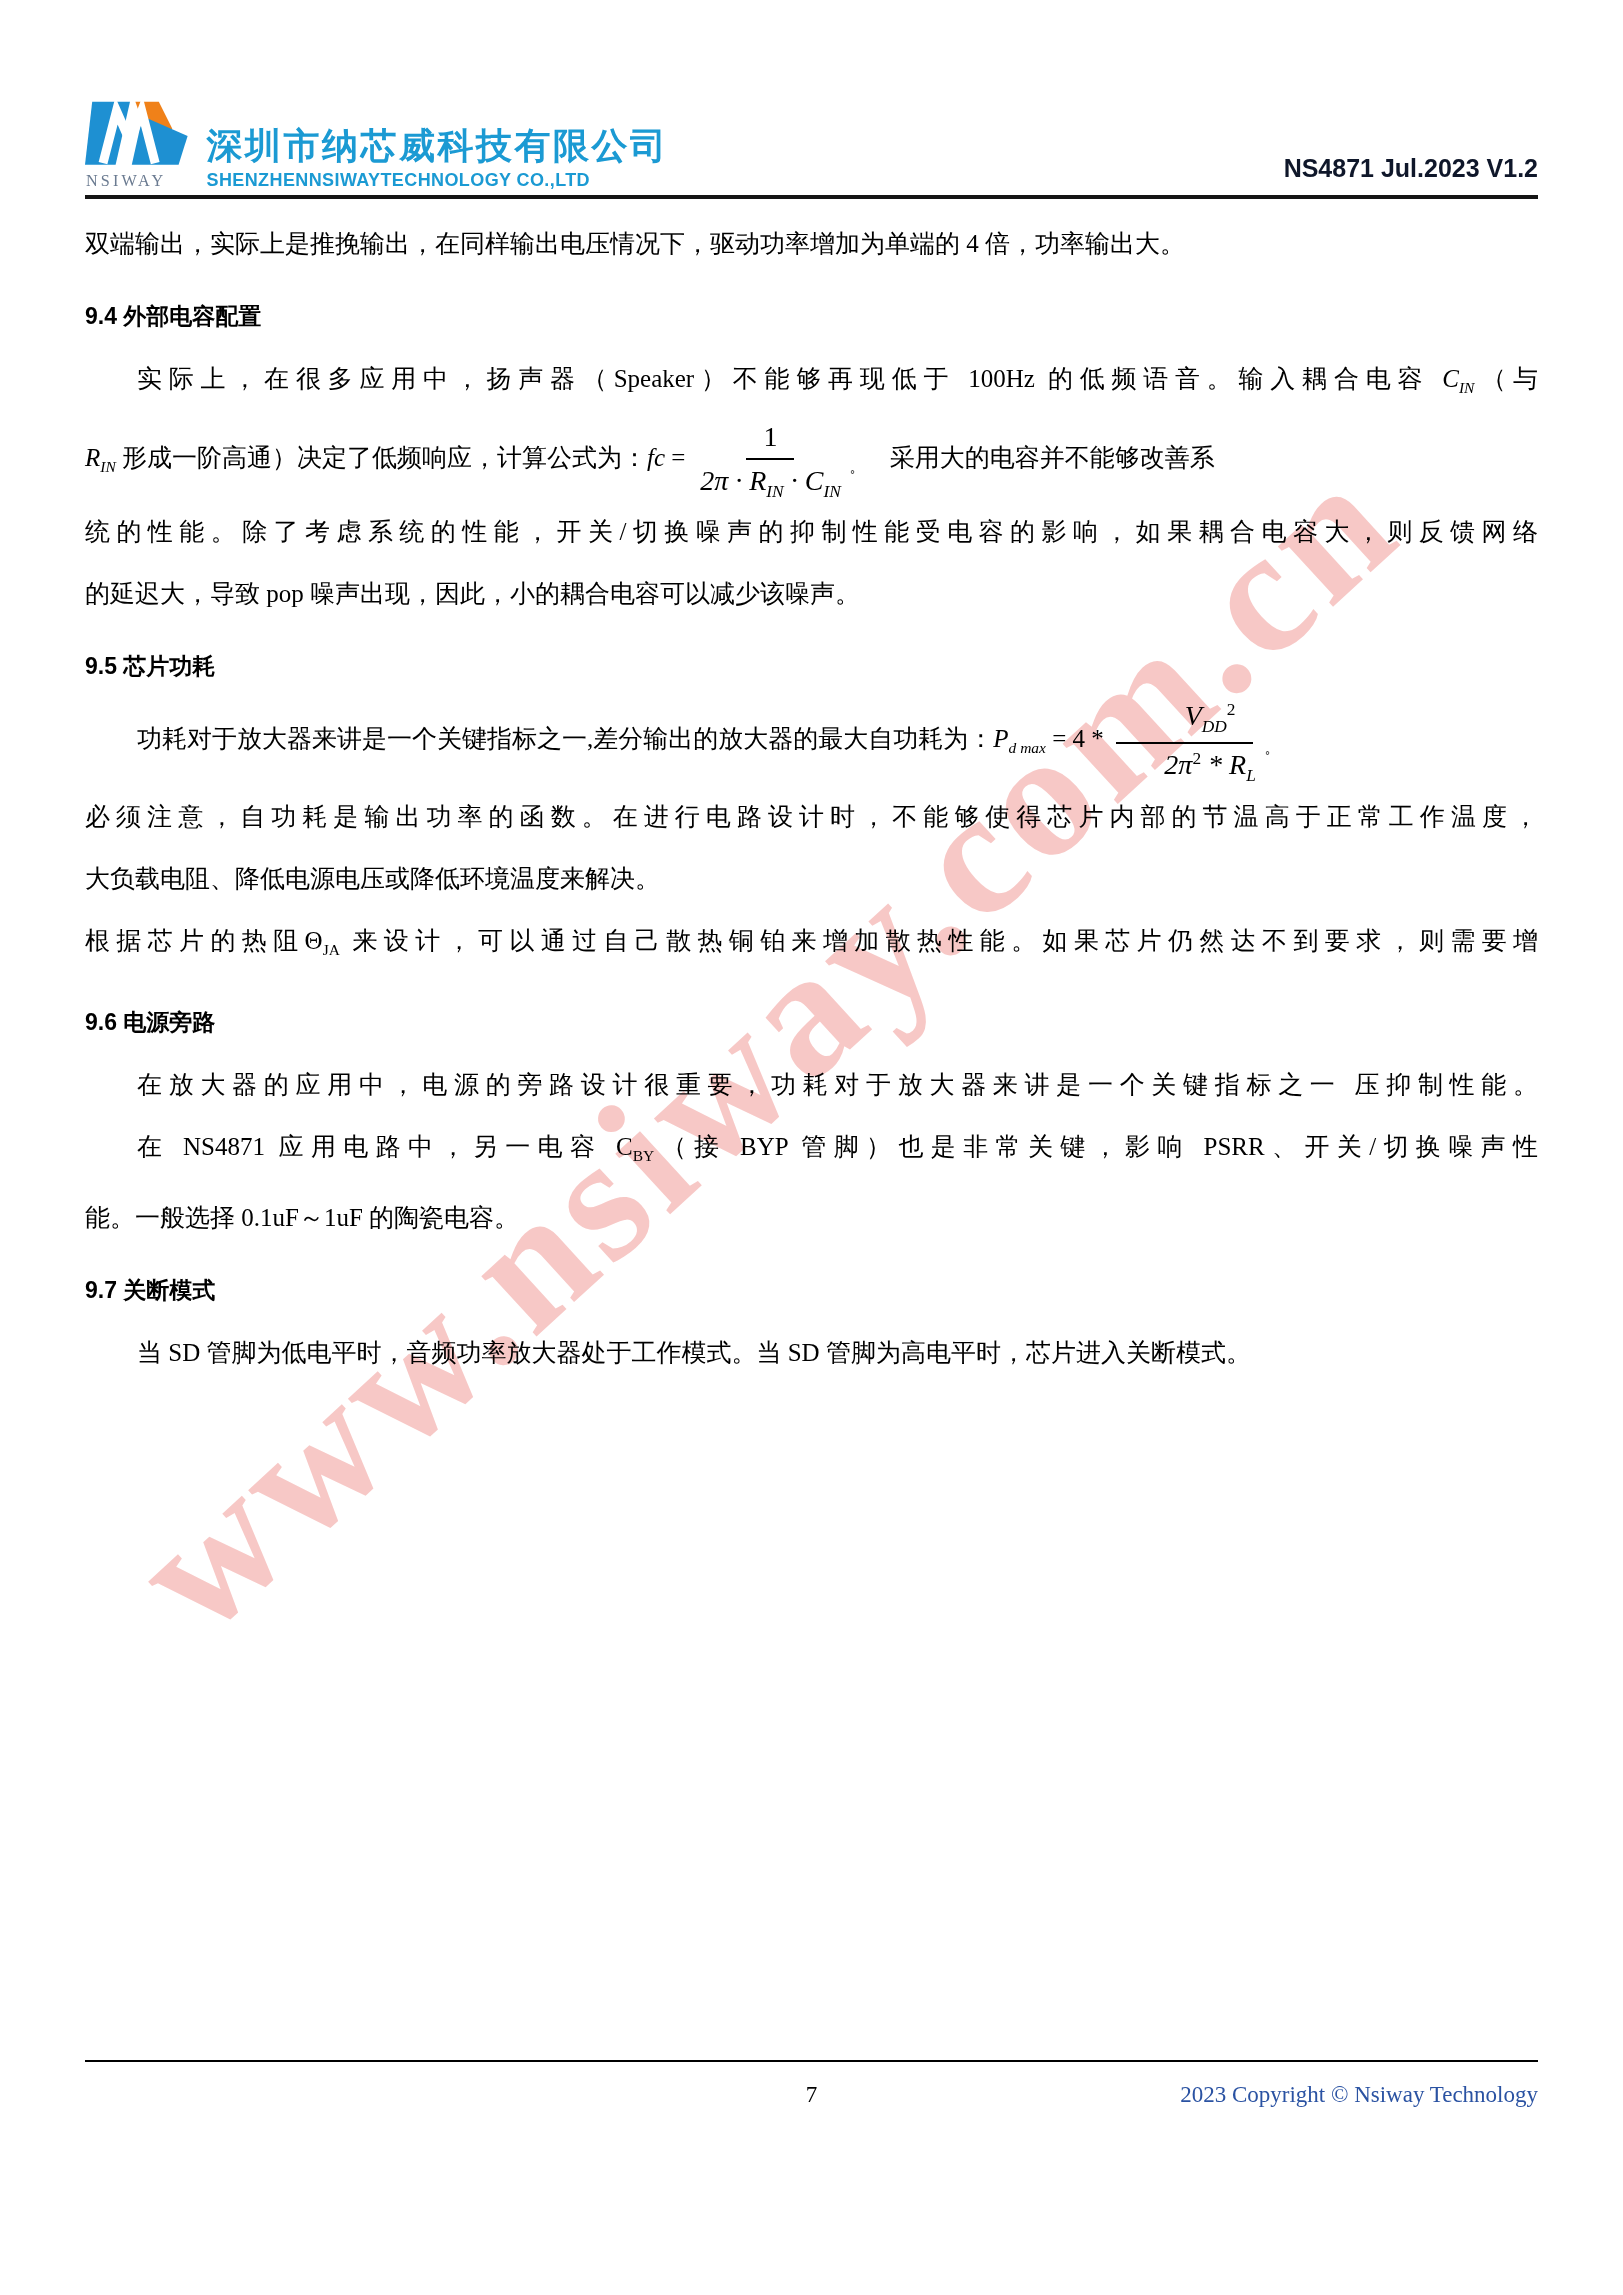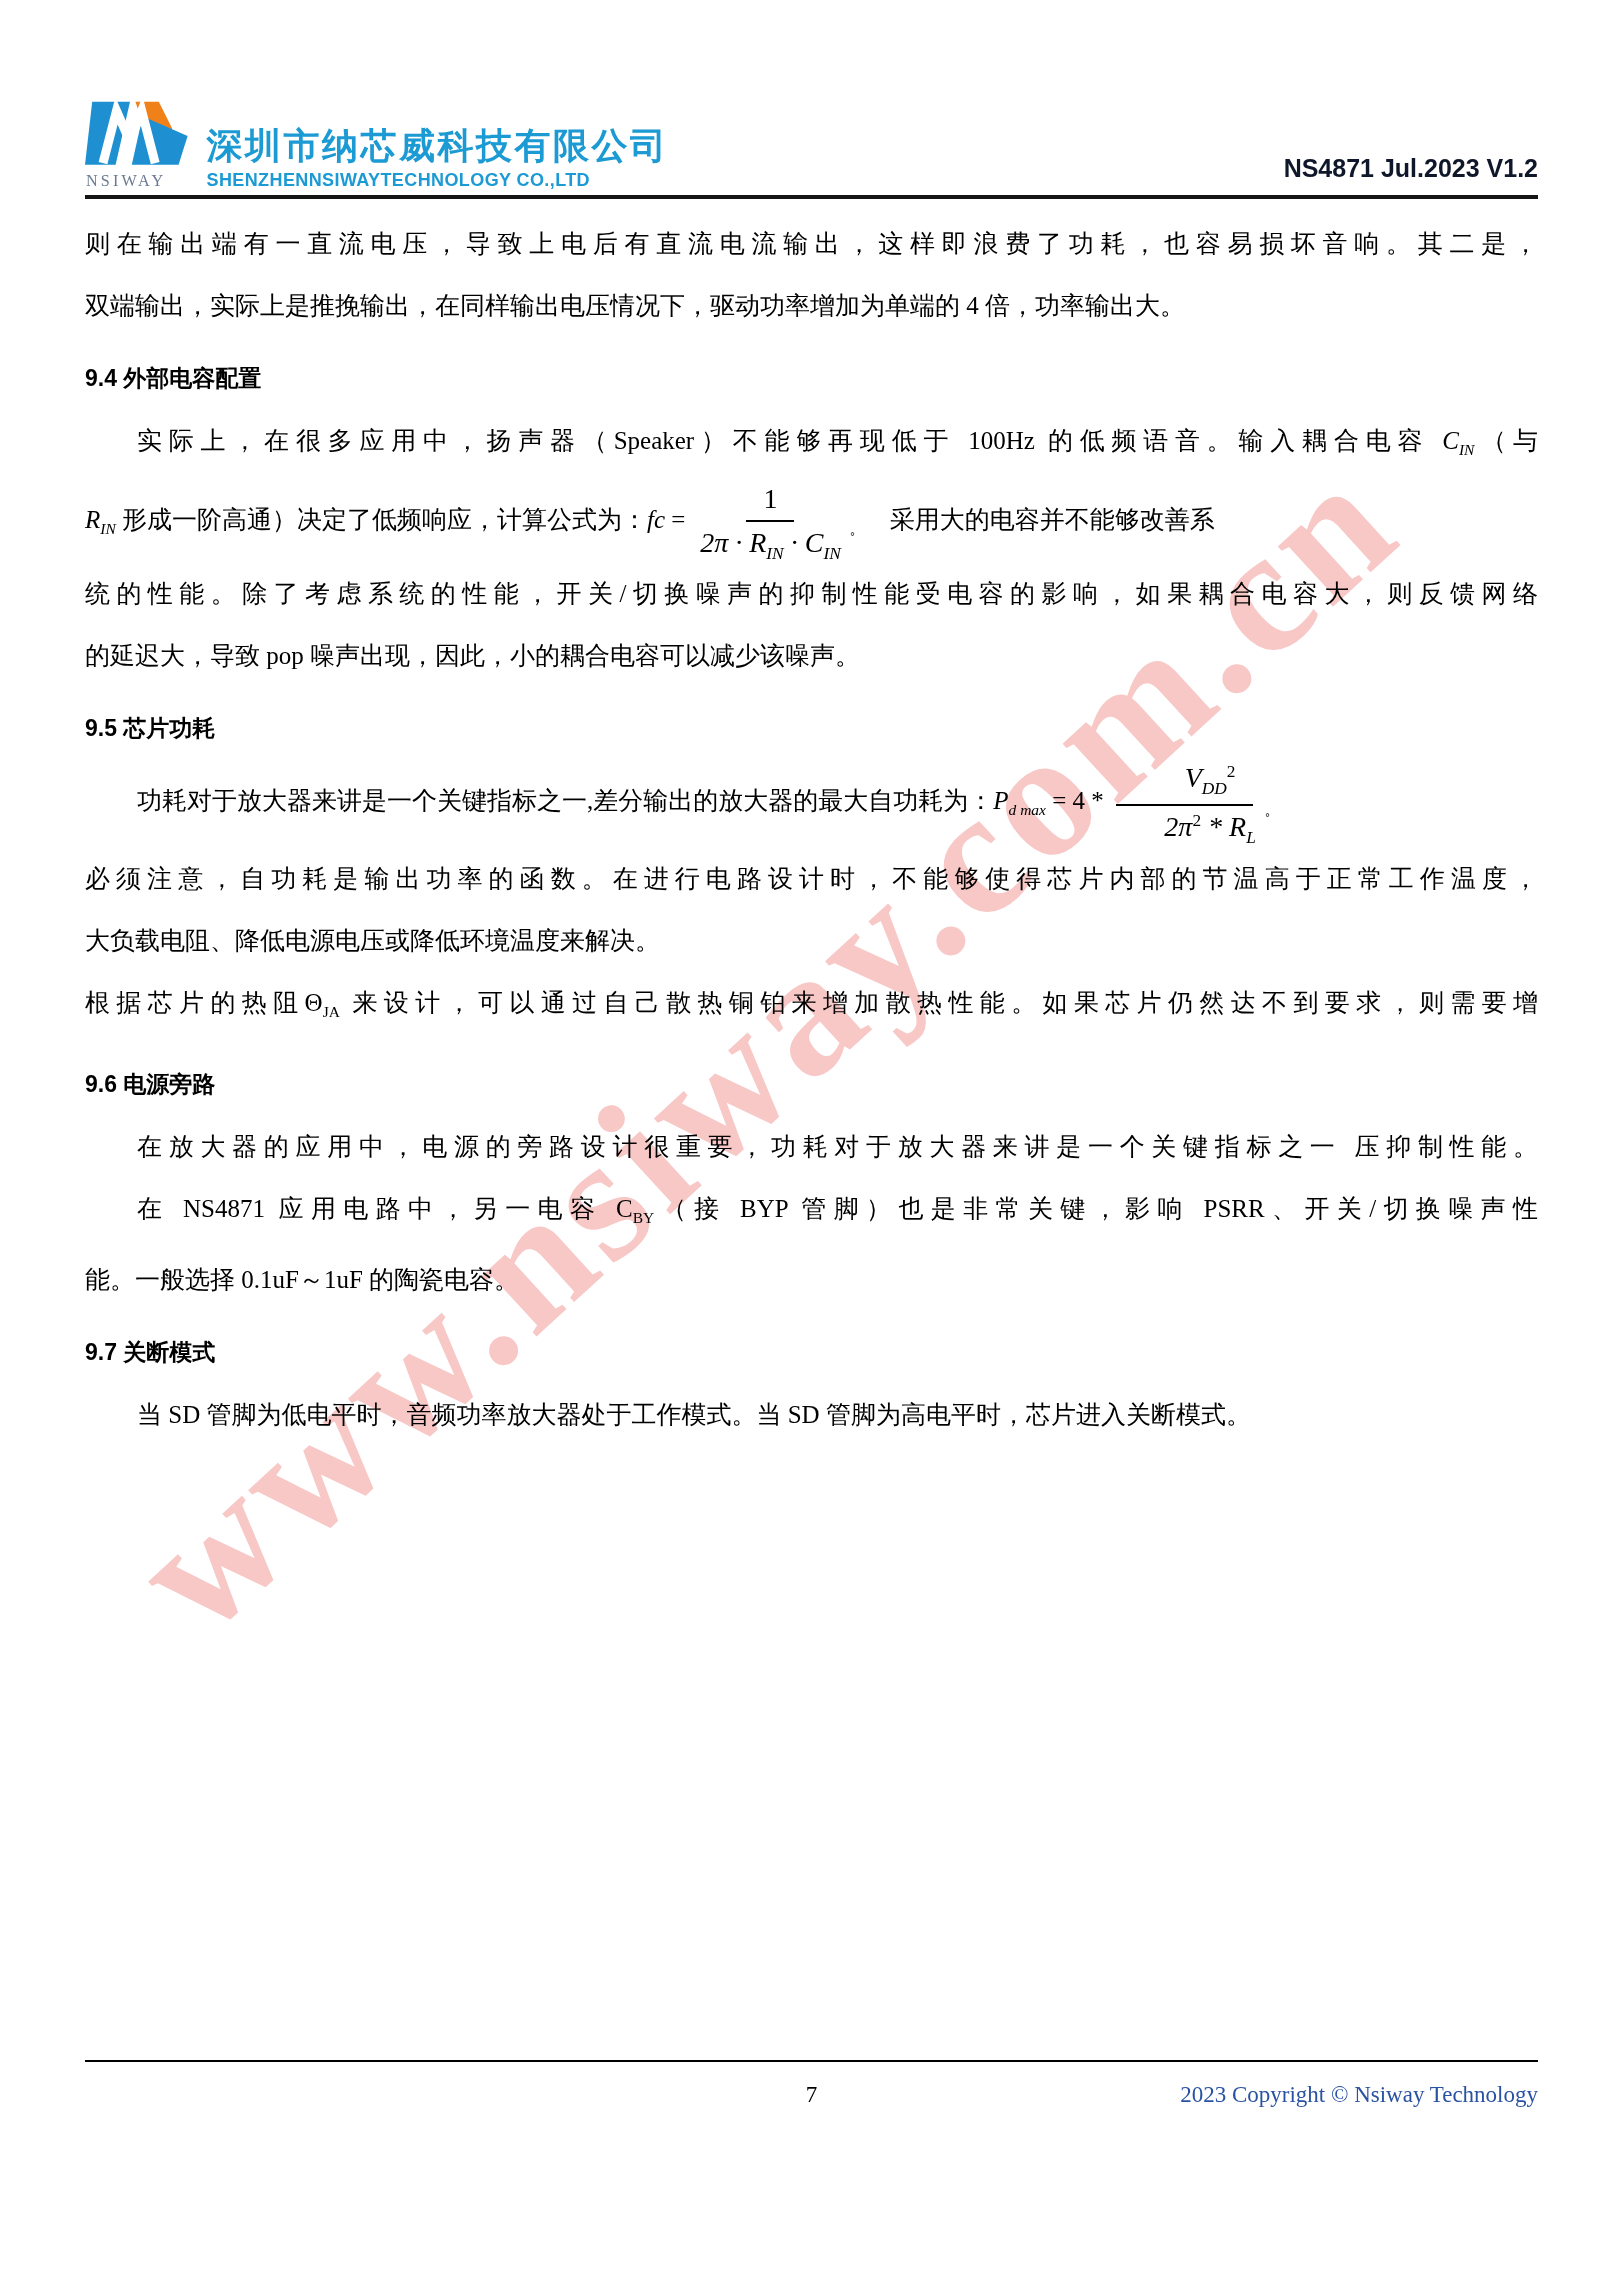--- a/index.html
+++ b/index.html
@@ -81,21 +81,20 @@
         <div class="en">SHENZHENNSIWAYTECHNOLOGY CO.,LTD</div>
       </div>
     </div>
     <div class="docref">NS4871 Jul.2023 V1.2</div>
   </div>
 
   <div class="rule"></div>
 
   <div class="doc" id="doc">
       <div class="para">
-        <div class="line fill"><span>则在输出端有一直流电压，导致上电后有直流电流输出，这样即浪费了功耗，也容易损坏音响。其二是，</span></div>
         <div class="line"><span>双端输出，实际上是推挽输出，在同样输出电压情况下，驱动功率增加为单端的 4 倍，功率输出大。</span></div>
       </div>
       <div class="h">9.4 外部电容配置</div>
       <div class="para">
         <div class="line fill indent"><span>实际上，在很多应用中，扬声器（Speaker）不能够再现低于 100Hz 的低频语音。输入耦合电容 </span><span class="it mt">C</span><span class="it mt sb">IN</span><span>（与</span></div>
         <div class="line formula"><span class="it mt">R</span><span class="it mt sb">IN</span><span> 形成一阶高通）决定了低频响应，计算公式为：</span><span class="it mt">fc</span><span class="mt"> = </span><span class="frac">
             <span class="num"><span class="mt">1</span></span>
             <span class="den"><span class="it mt">2π · R</span><span class="it mt sb">IN</span><span class="it mt"> · C</span><span class="it mt sb">IN</span></span>
           </span><span class="sb">。</span><span>　采用大的电容并不能够改善系</span></div>
         <div class="line fill"><span>统的性能。除了考虑系统的性能，开关/切换噪声的抑制性能受电容的影响，如果耦合电容大，则反馈网络</span></div>

